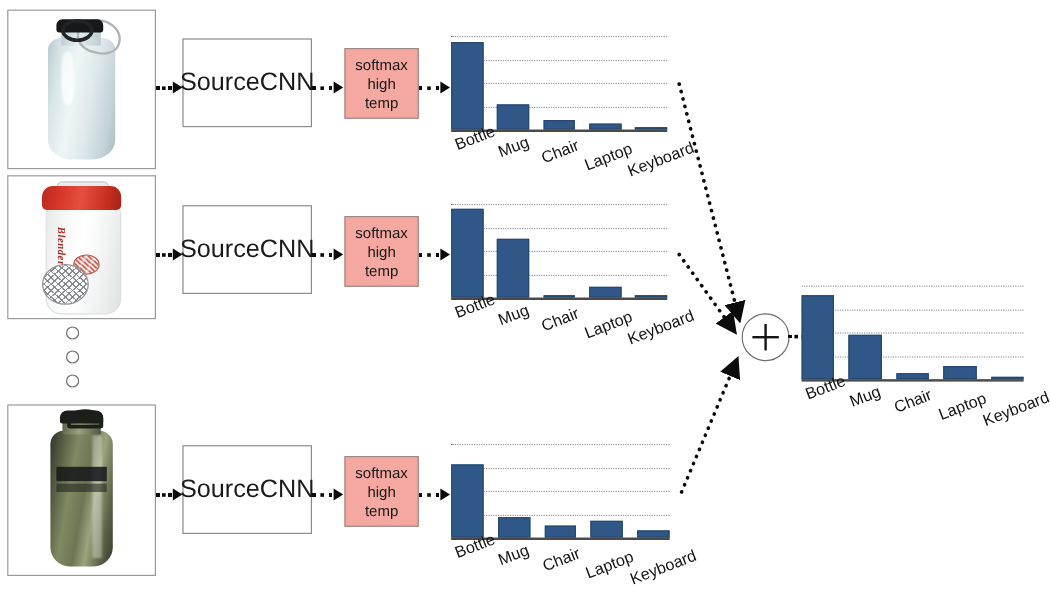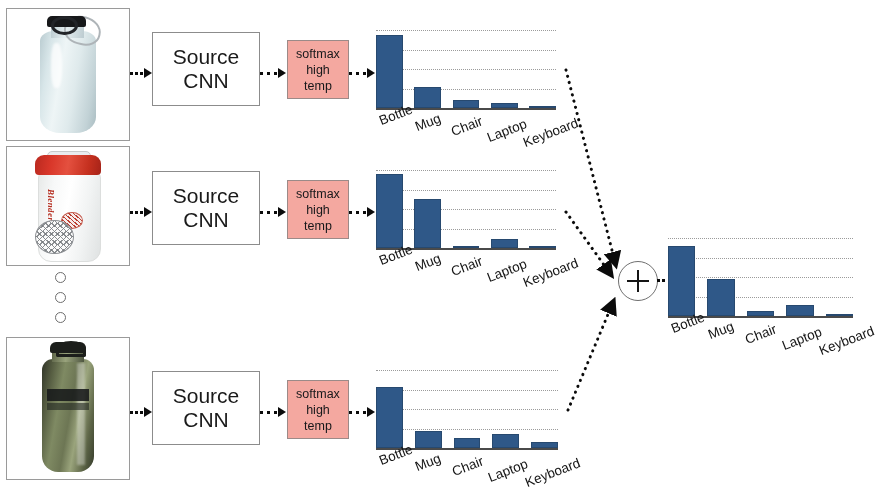--- a/index.html
+++ b/index.html
@@ -233,21 +233,21 @@
     border-radius: 50%;
     margin-bottom: 9px;
   }
 
   
   .cnn-box {
     position: absolute;
     border: 1.6px solid #8c8c8c;
     background: #ffffff;
     display: flex;
-    flex-direction: column;
+    flex-direction: row;
     align-items: center;
     justify-content: center;
     line-height: 1.12;
     font-size: 21px;
     color: #1a1a1a;
   }
   .softmax-box {
     position: absolute;
     border: 1.4px solid #9c8a88;
     background: #f4a8a0;

